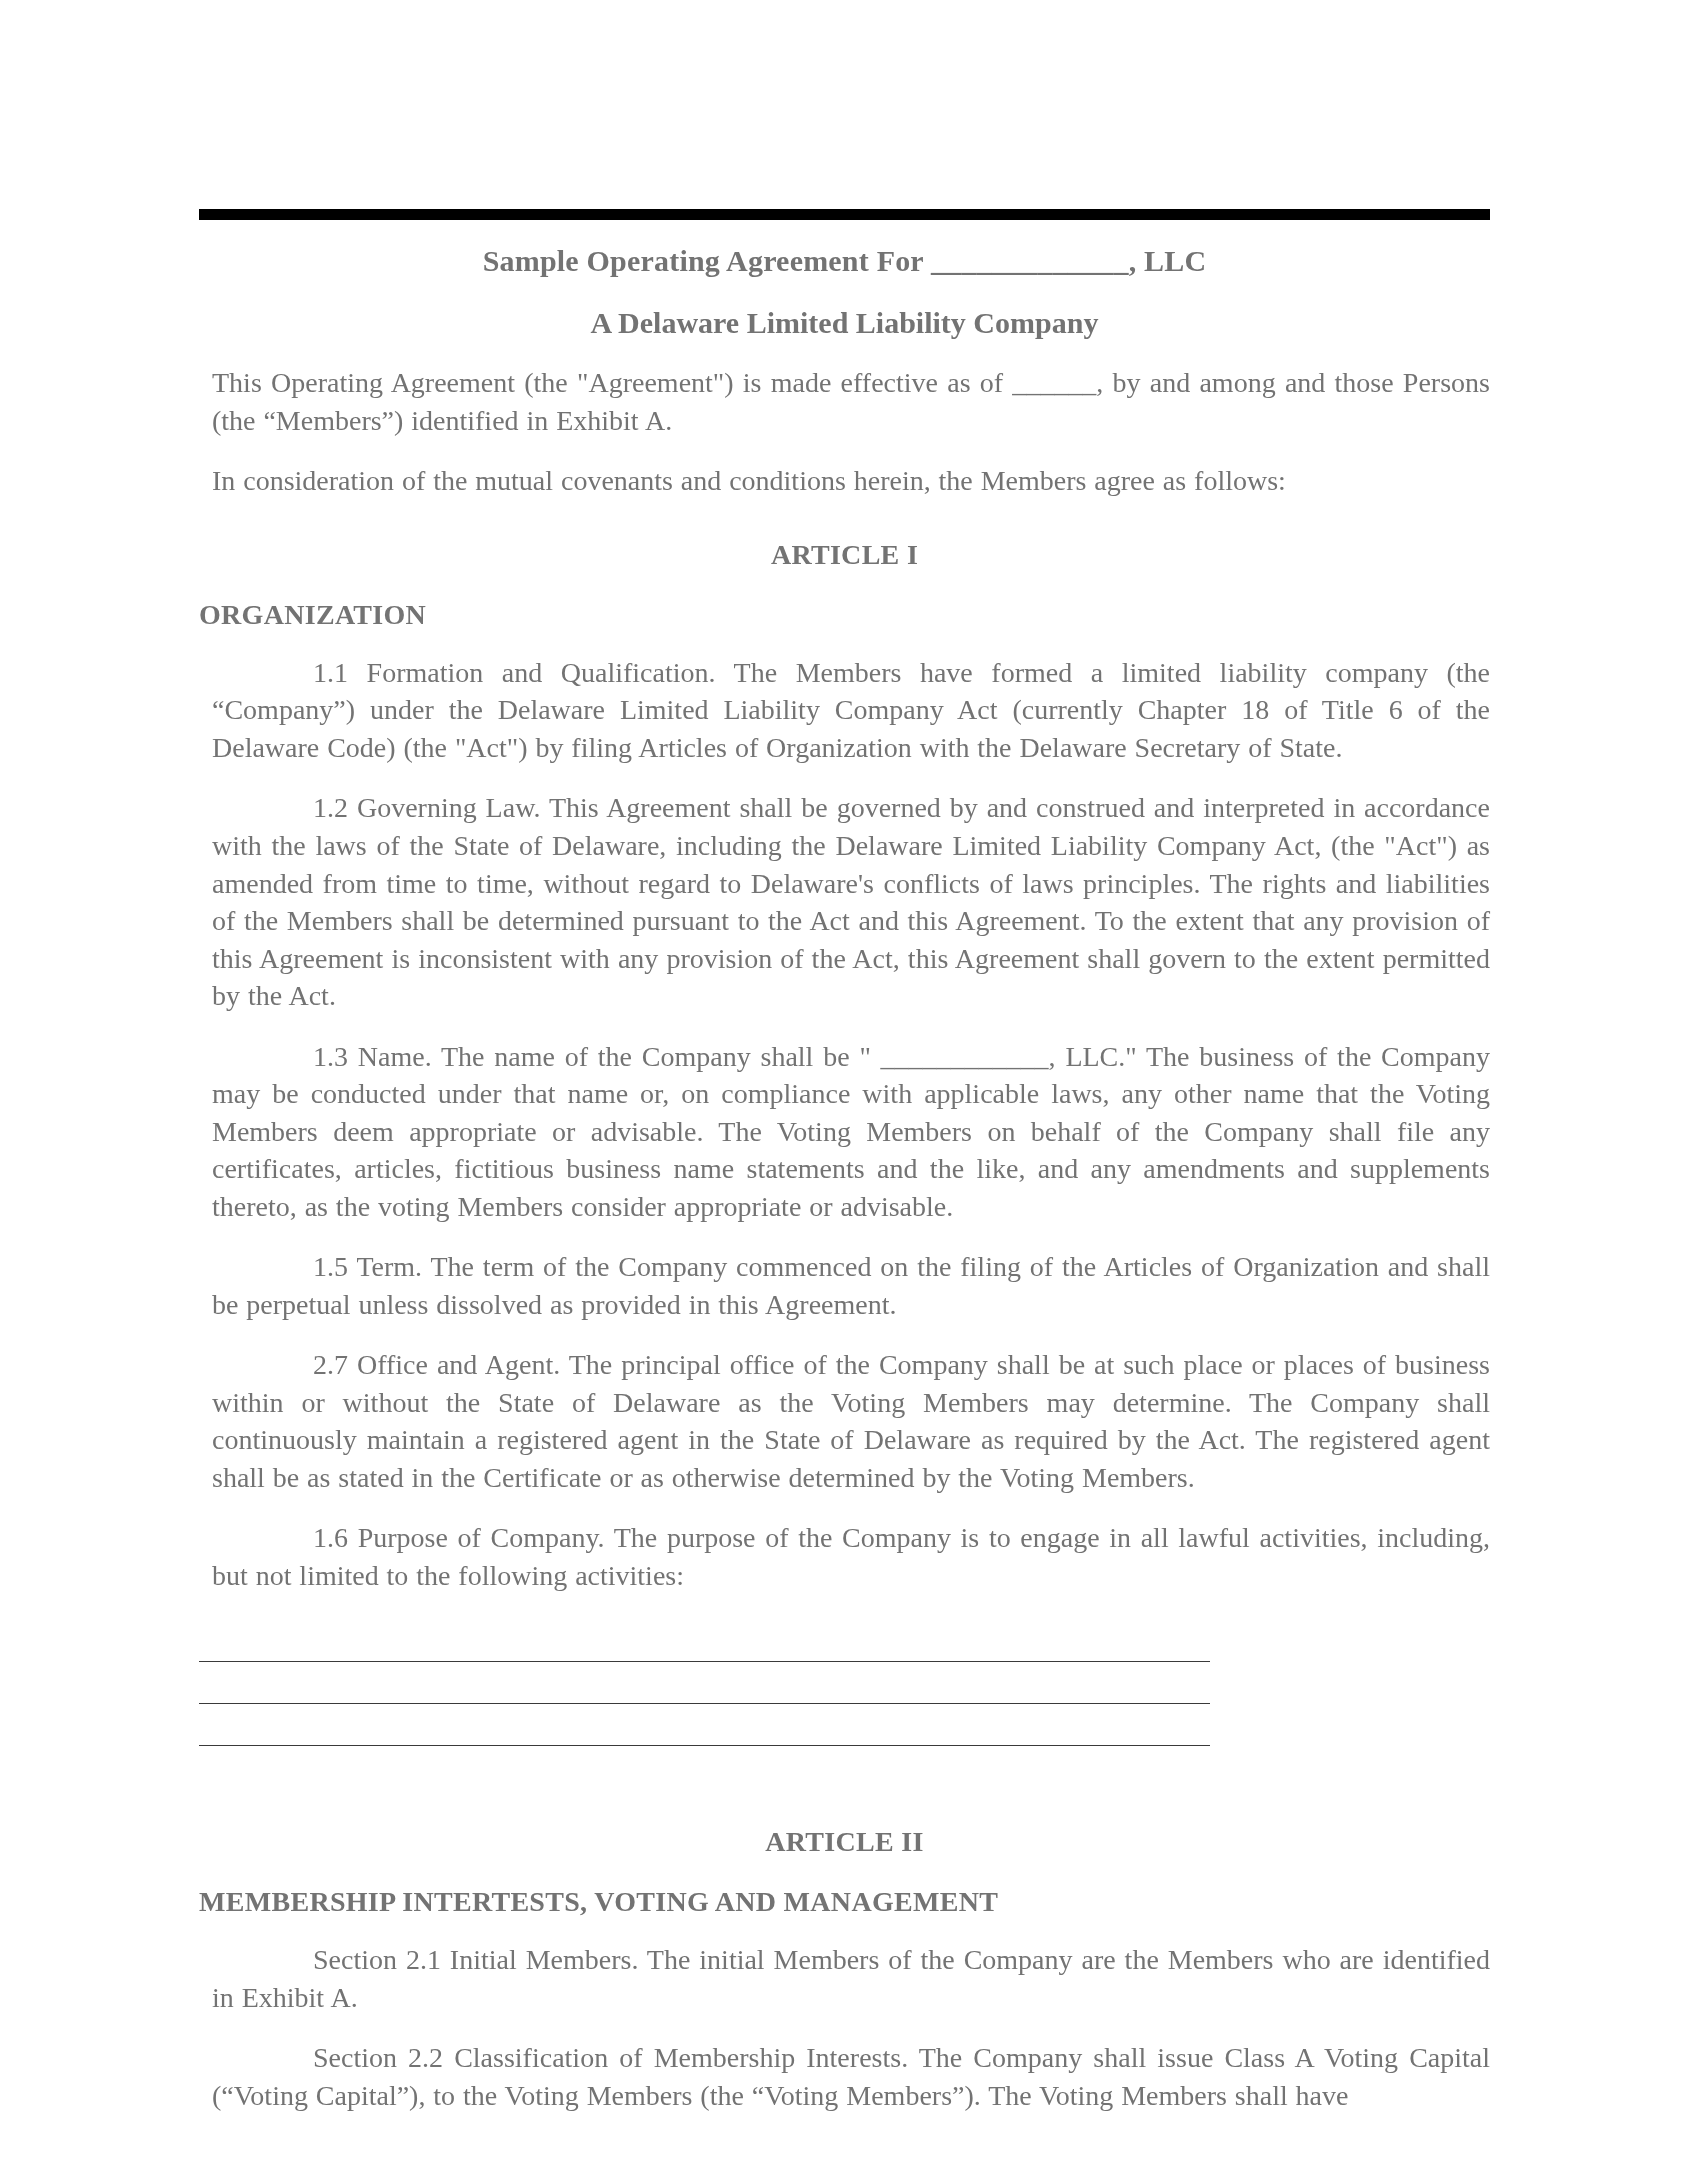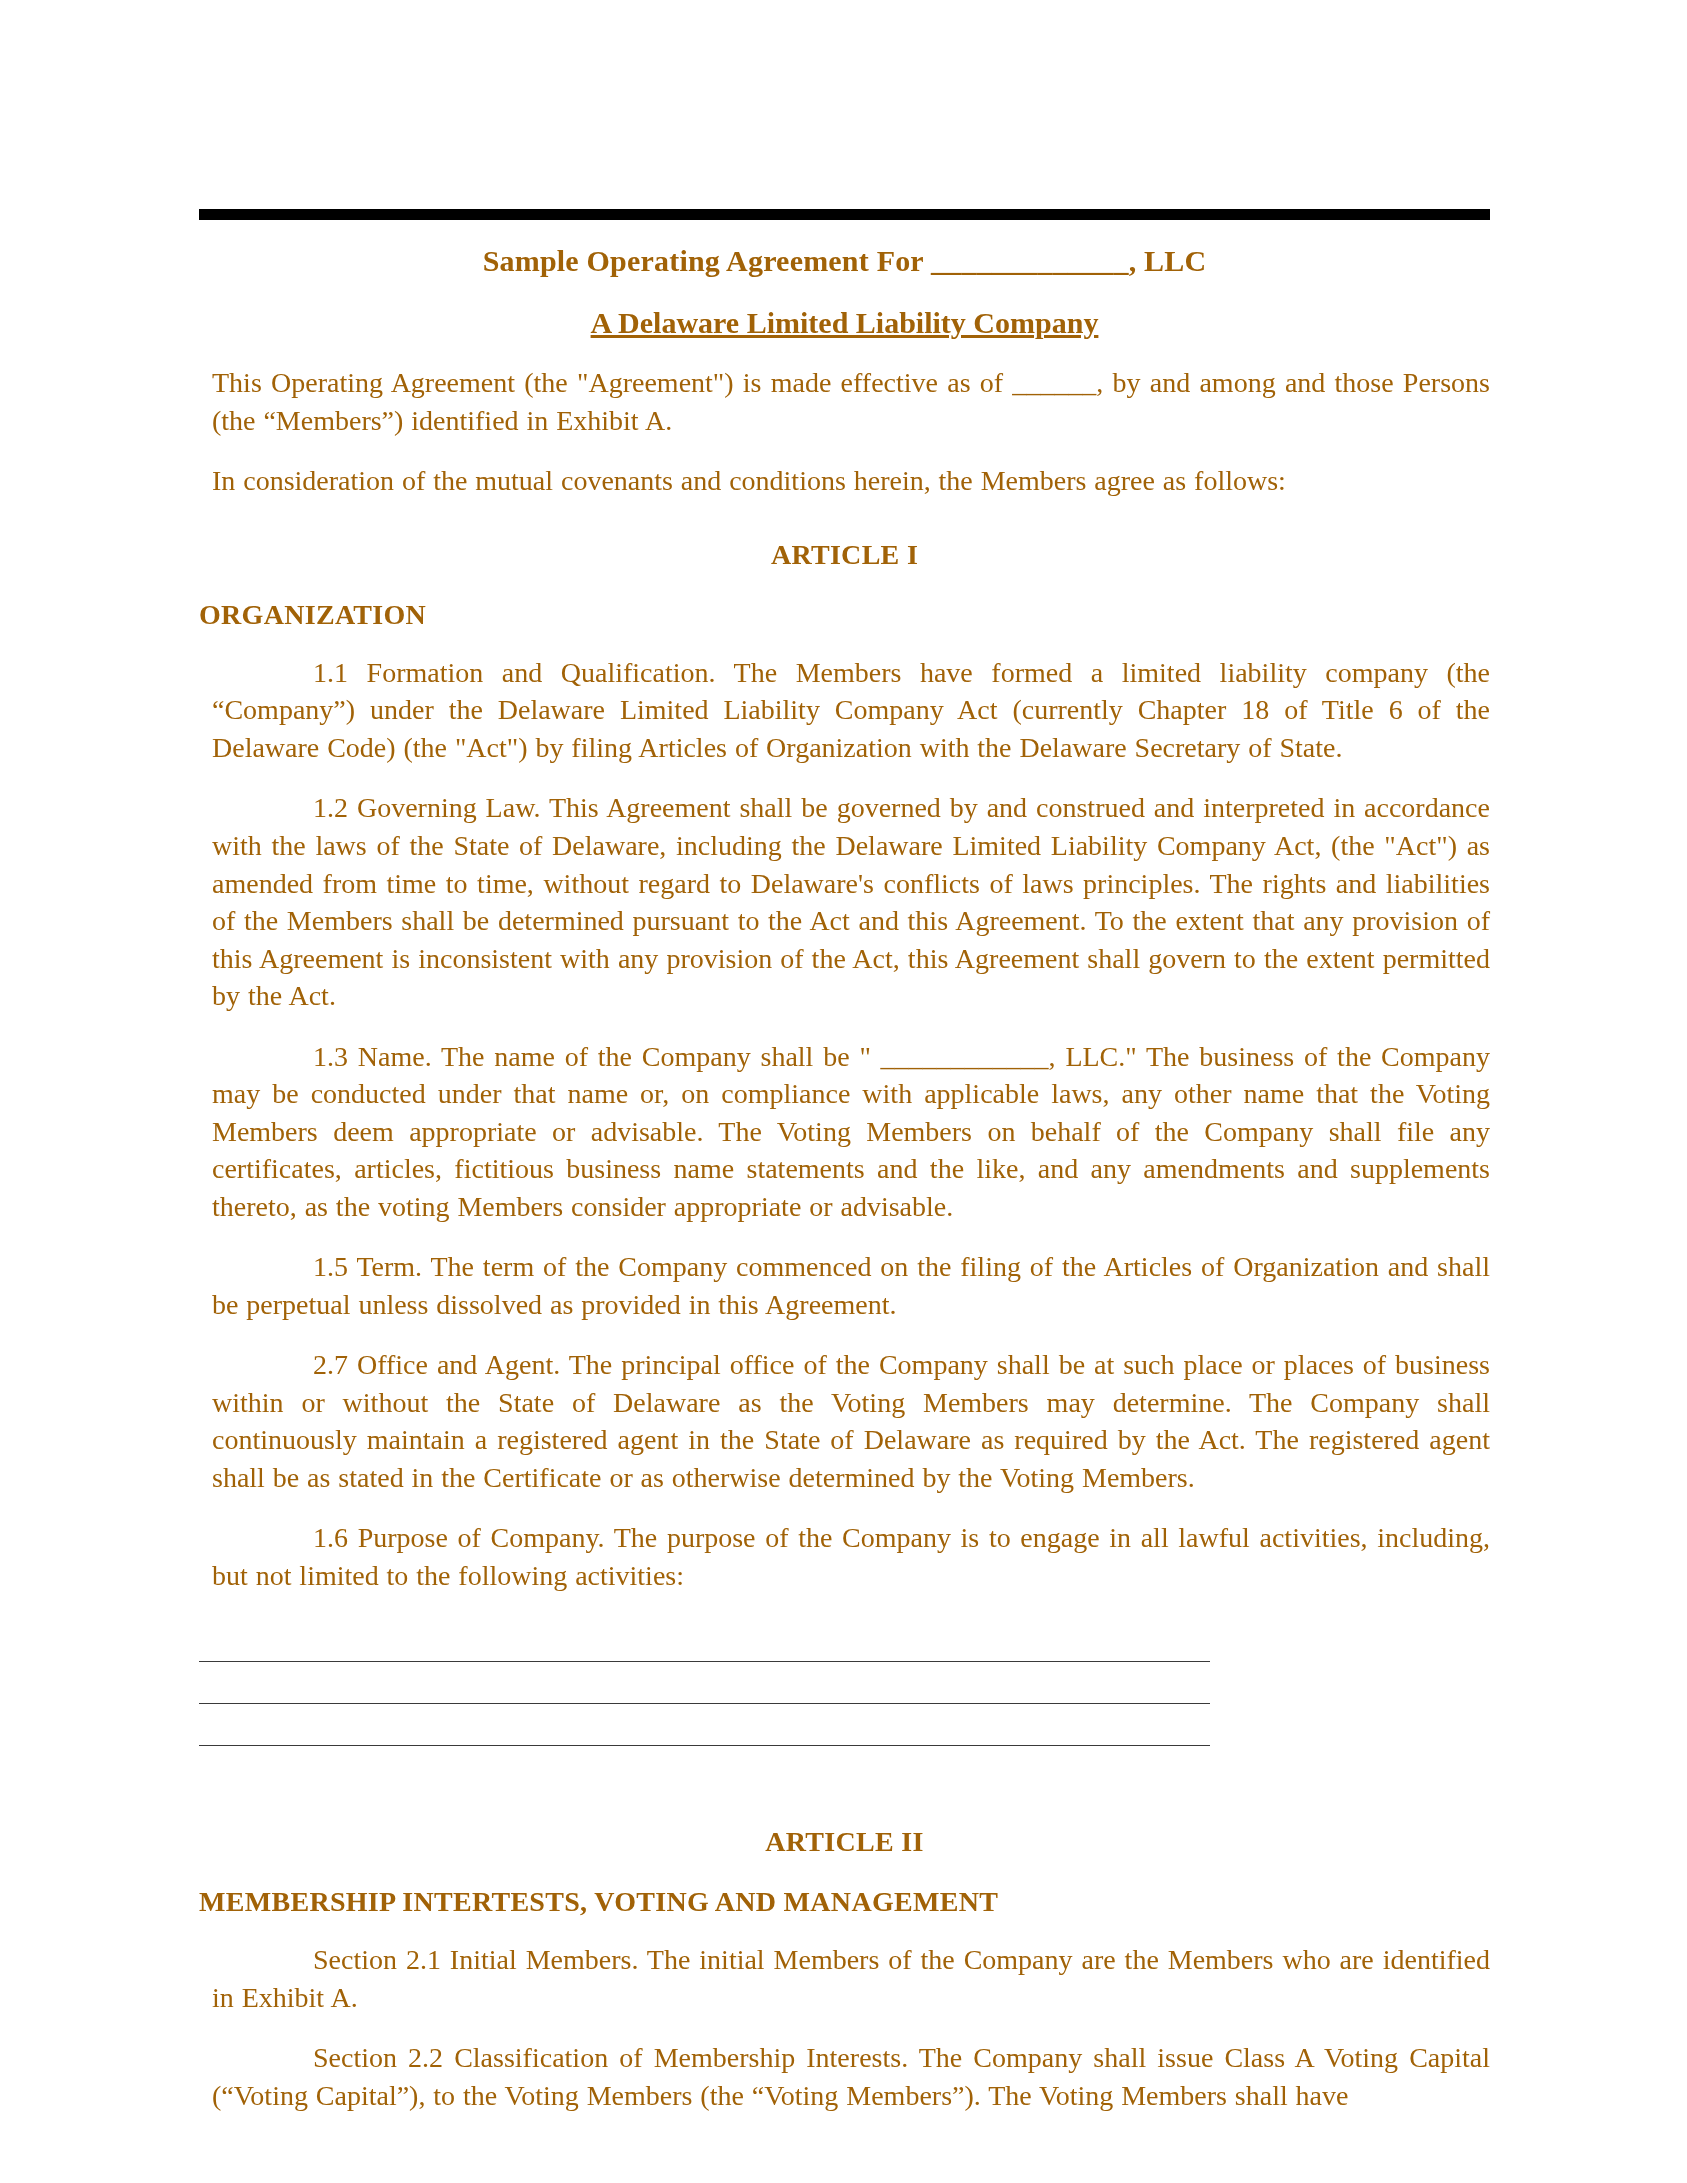--- a/index.html
+++ b/index.html
@@ -11,42 +11,41 @@
     font-family: "Liberation Serif", serif;
     -webkit-font-smoothing: antialiased;
   }
   .page {
     position: relative;
     width: 1687px;
     height: 2184px;
     background: #ffffff;
     box-sizing: border-box;
     padding: 209px 197px 0 199px;
-    color: #a16207;
+    color: #737373;
     overflow: hidden;
   }
   .top-rule {
     height: 11.4px;
     background: #000000;
   }
   .doc-title {
     text-align: center;
     font-weight: bold;
     font-size: 30px;
     line-height: 1.2;
     margin-top: 23px;
     letter-spacing: 0.2px;
   }
   .doc-subtitle {
     text-align: center;
     font-weight: bold;
     font-size: 30px;
     line-height: 1.2;
     margin-top: 26px;
-    text-decoration: underline;
   }
   .para {
     font-size: 28px;
     line-height: 1.34;
     text-align: justify;
     margin: 23px 0 0 13px;
     word-spacing: 0.9px;
   }
   .section-para {
     text-indent: 101px;

